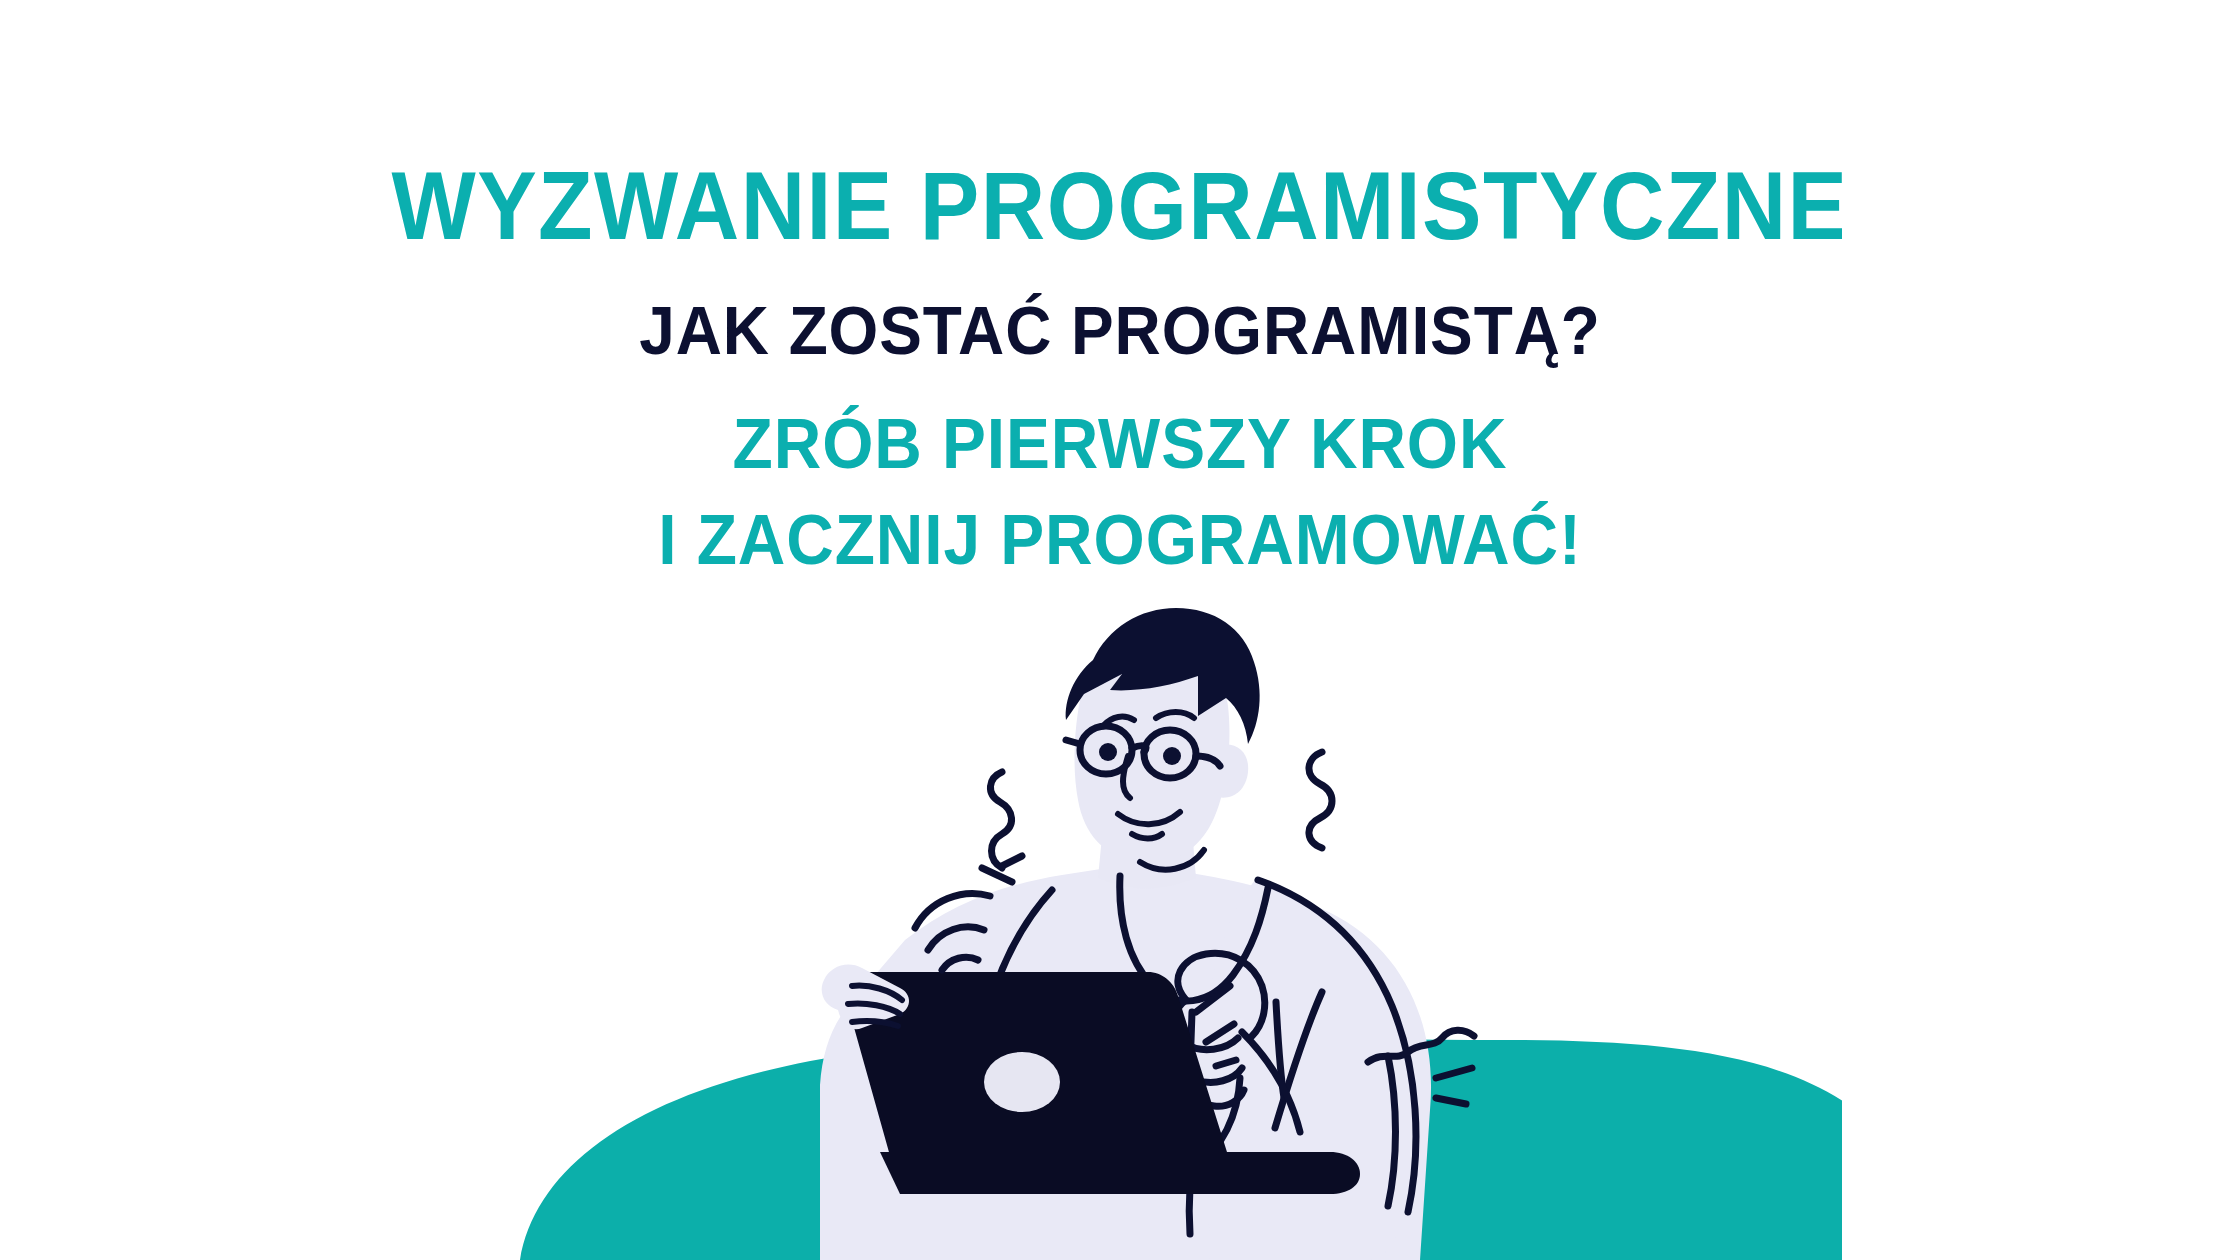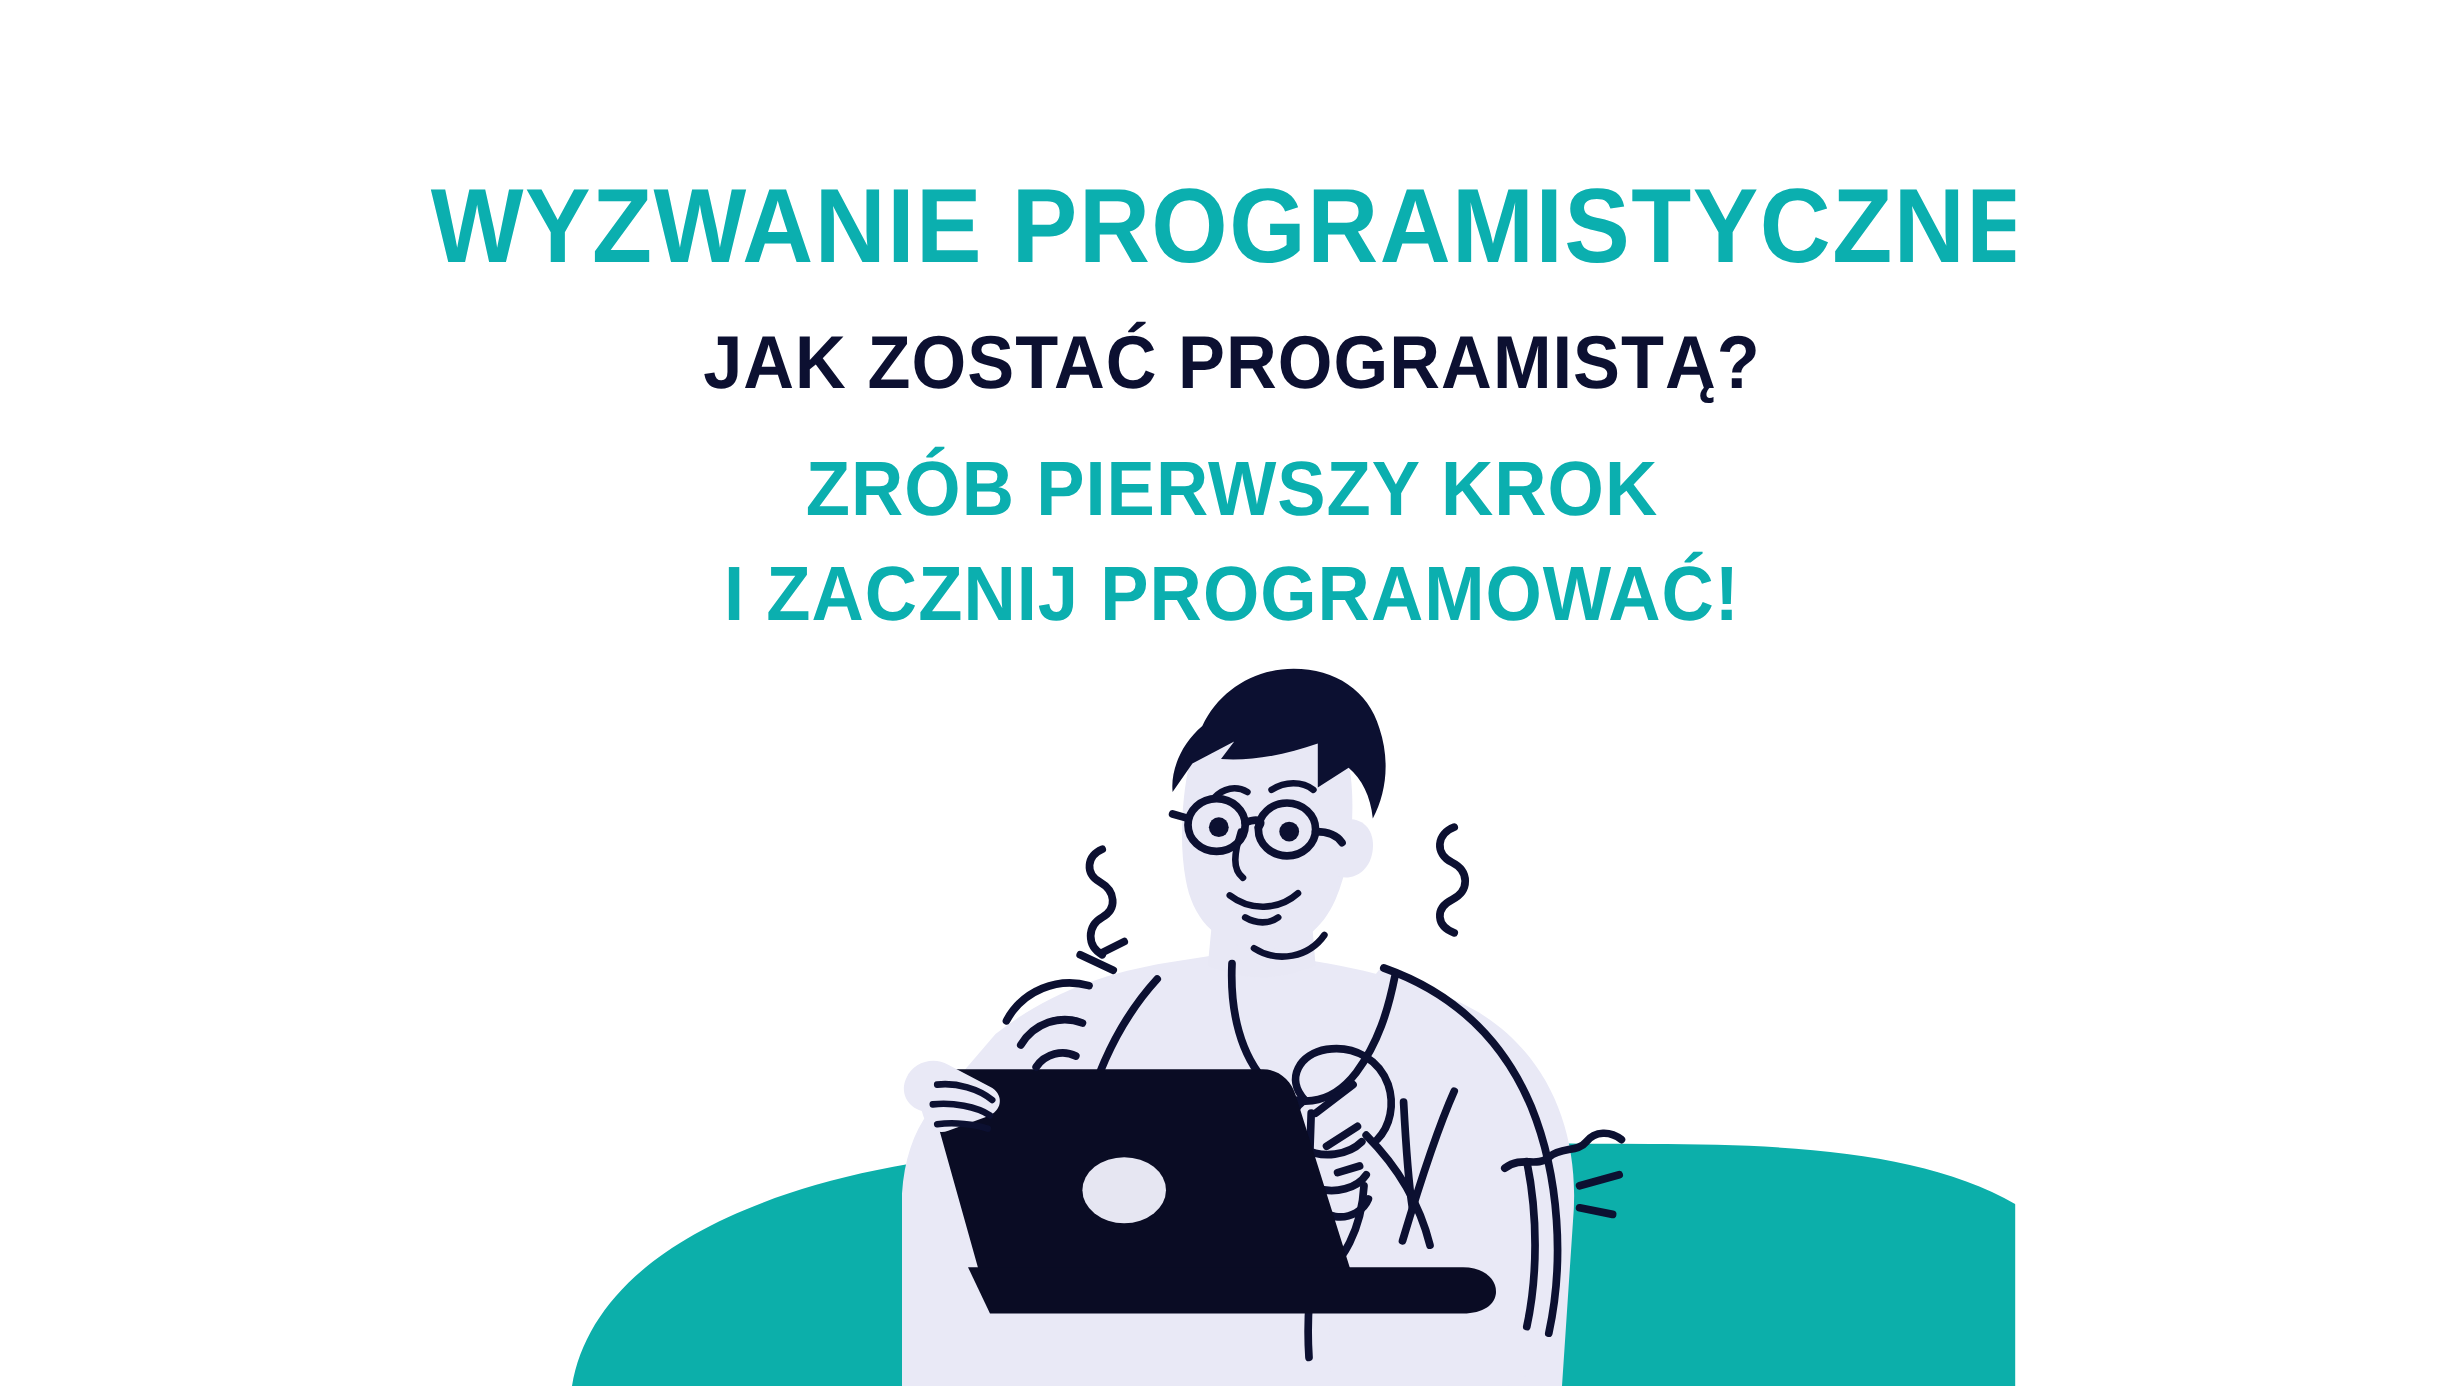--- a/index.html
+++ b/index.html
@@ -10,20 +10,21 @@
   }
   body {
     font-family: "Liberation Sans", sans-serif;
   }
   #poster {
     position: relative;
     width: 1832px;
     height: 1260px;
     background: #ffffff;
     overflow: hidden;
+    padding-left: 10px;
   }
 
   
   .headline-block {
     position: absolute;
     left: 0;
     top: 0;
     width: 2240px;
     text-align: center;
     z-index: 5;

